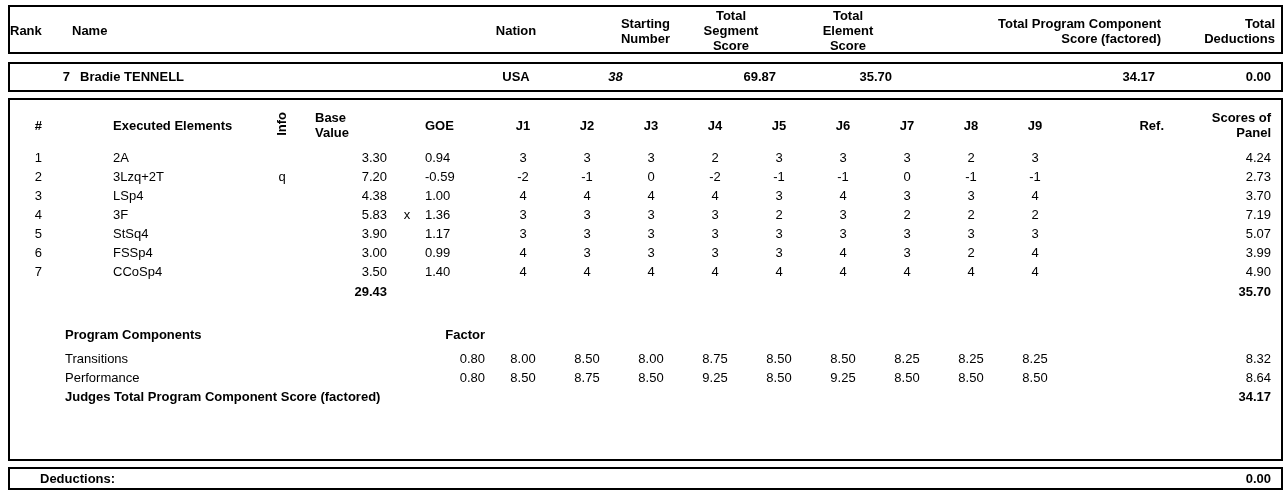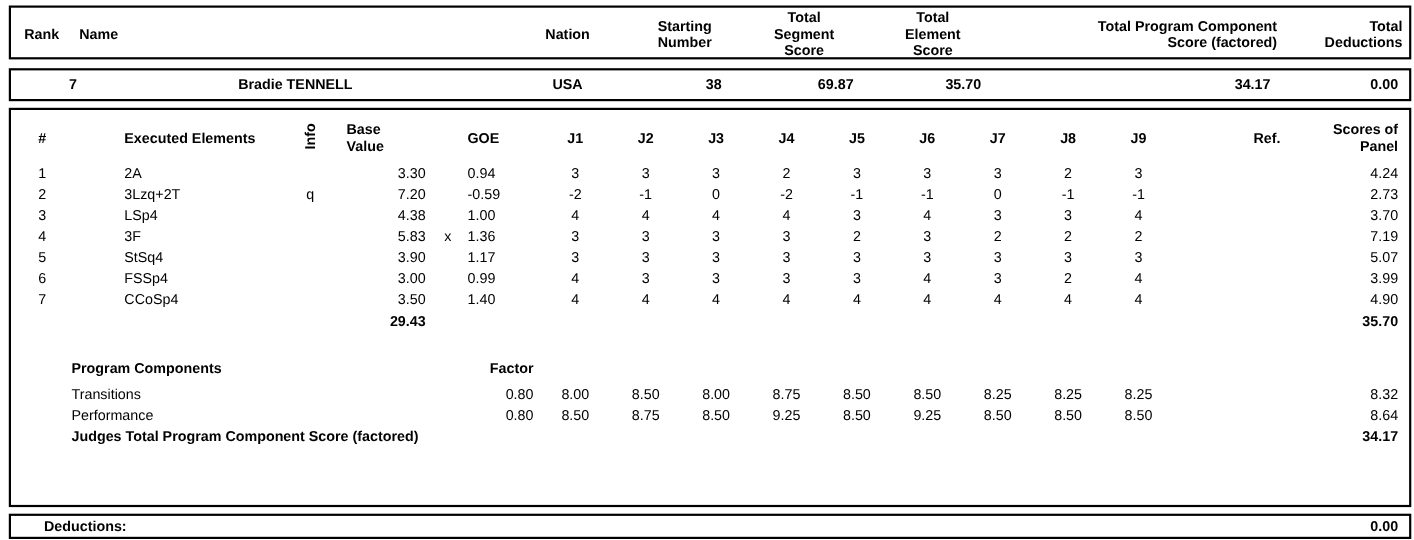--- a/index.html
+++ b/index.html
@@ -35,33 +35,33 @@
     white-space: pre-line;
     overflow: hidden;
     font-size: 13px;
     line-height: 15px;
   }
   th { font-weight: bold; }
 
   
   #tableA { height: 45px; margin-top: 1px; }
   #tableB { height: 26px; }
-  .a-rank   { padding-left: 12px; }
+  .a-rank   { }
   .a-name   { padding-left: 2px; }
   .a-nation { text-align: center; }
-  .a-start  { text-align: center; }
+  .a-start  { text-align: right; }
   .a-seg    { text-align: center; }
   .a-elem   { text-align: center; }
   .a-pcs    { text-align: right; padding-right: 8px; }
   .a-ded    { text-align: right; padding-right: 6px; }
   #tableB td { font-weight: bold; line-height: 26px; white-space: nowrap; }
   .b-rank   { text-align: right; }
-  .b-name   { padding-left: 10px; text-align: center; }
+  .b-name   { padding-left: 10px; }
   .b-nation { text-align: center; }
-  .b-start  { text-align: right; padding-right: 14px; }
+  .b-start  { text-align: center; padding-right: 14px; font-style: italic; }
   .b-seg    { text-align: right; padding-right: 16px; }
   .b-elem   { text-align: right; padding-right: 12px; }
   .b-pcs    { text-align: right; padding-right: 14px; }
   .b-ded    { text-align: right; padding-right: 10px; }
 
   
   #elementsTable { margin-top: 2px; }
   #elementsTable thead th { height: 46px; vertical-align: middle; }
   .c-num   { text-align: right; padding-right: 16px; }
   .c-name  { padding-left: 55px; white-space: nowrap; }

